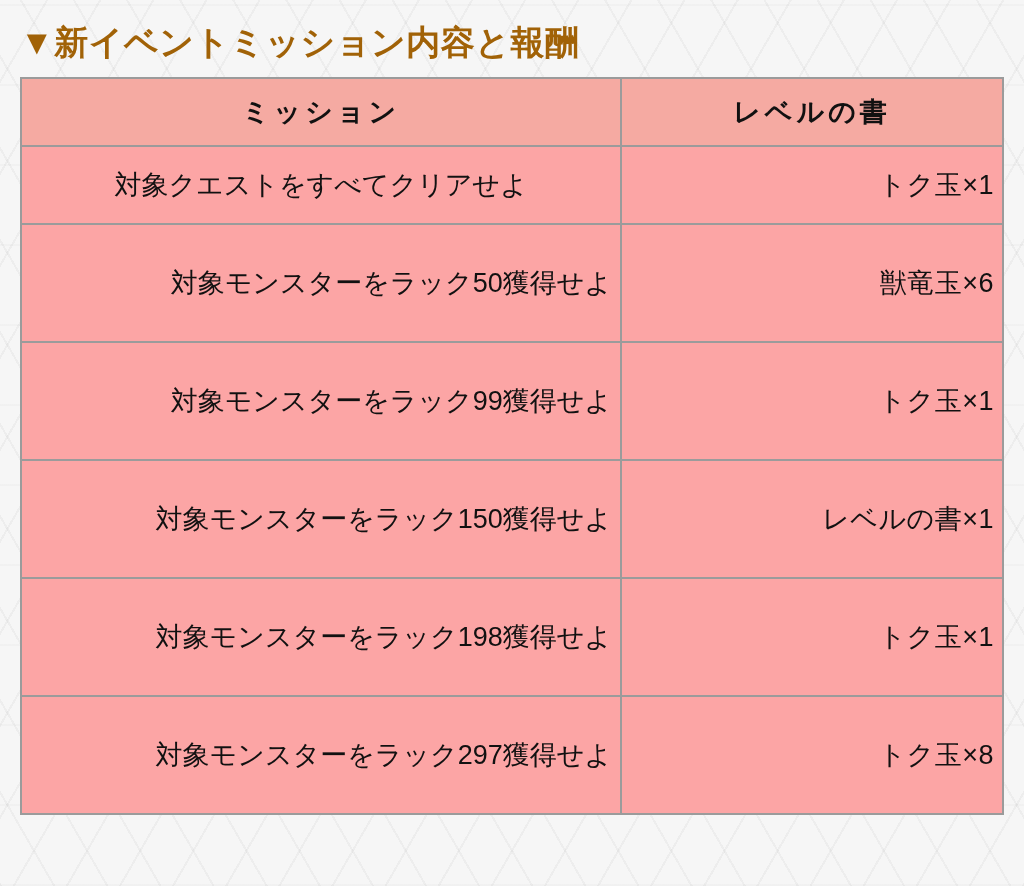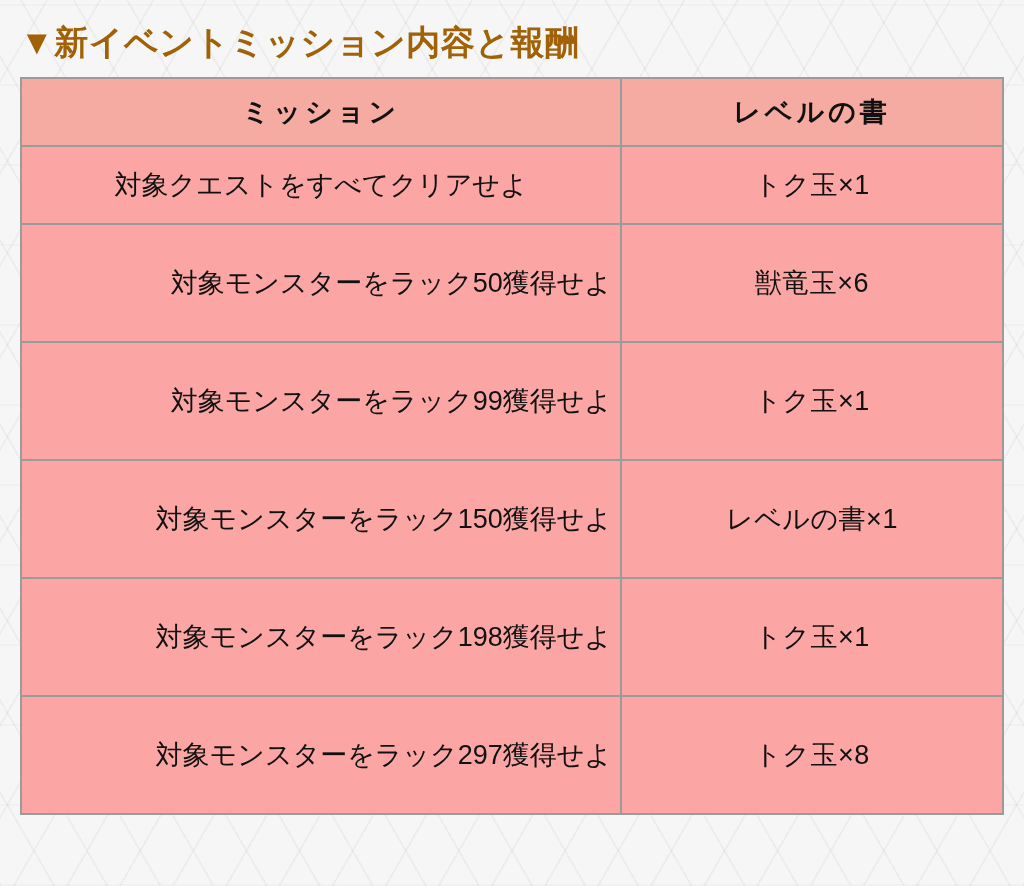--- a/index.html
+++ b/index.html
@@ -70,21 +70,21 @@
   td.mission-cell {
     text-align: right;
     padding-left: 6px;
     padding-right: 4px;
     letter-spacing: 0px;
   }
   td.mission-cell.centered {
     text-align: center;
   }
   td.reward-cell {
-    text-align: center;
+    text-align: right;
     letter-spacing: 0.5px;
   }
   .row-tall td { height: 96px; }
   .row-short td { height: 56px; }
 </style>
 </head>
 <body>
 
 <div class="bg-pattern"></div>
 

